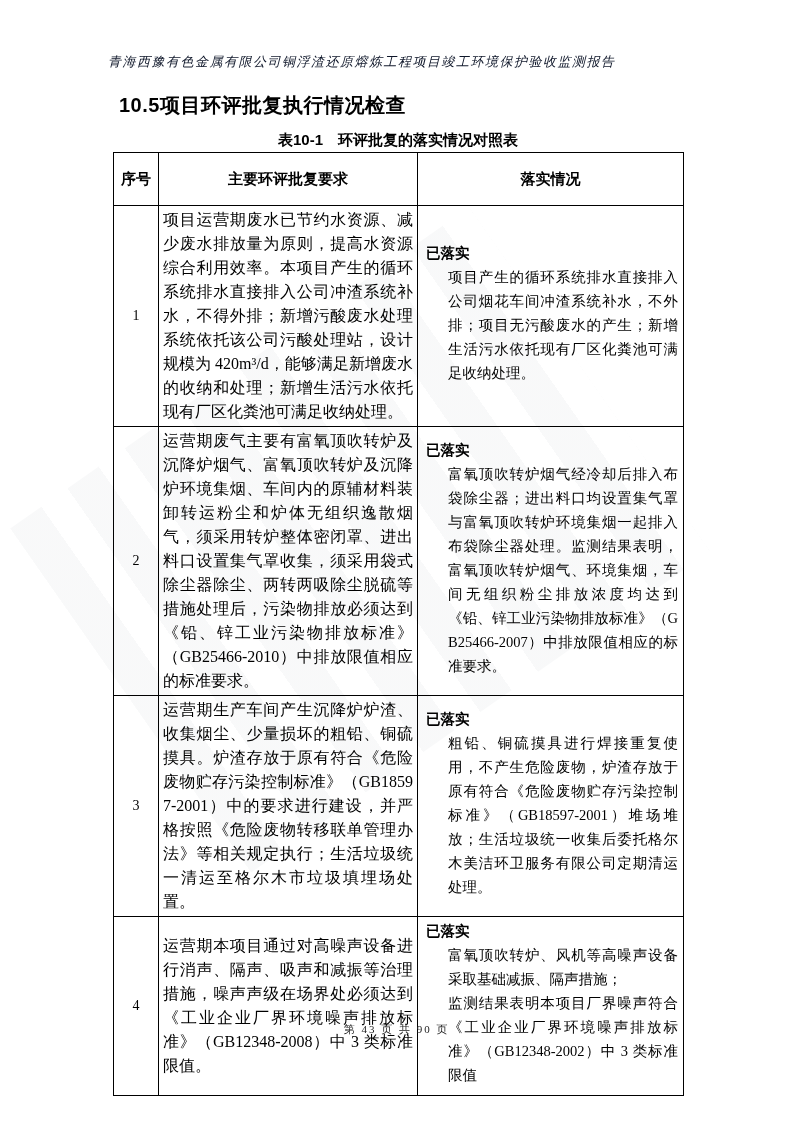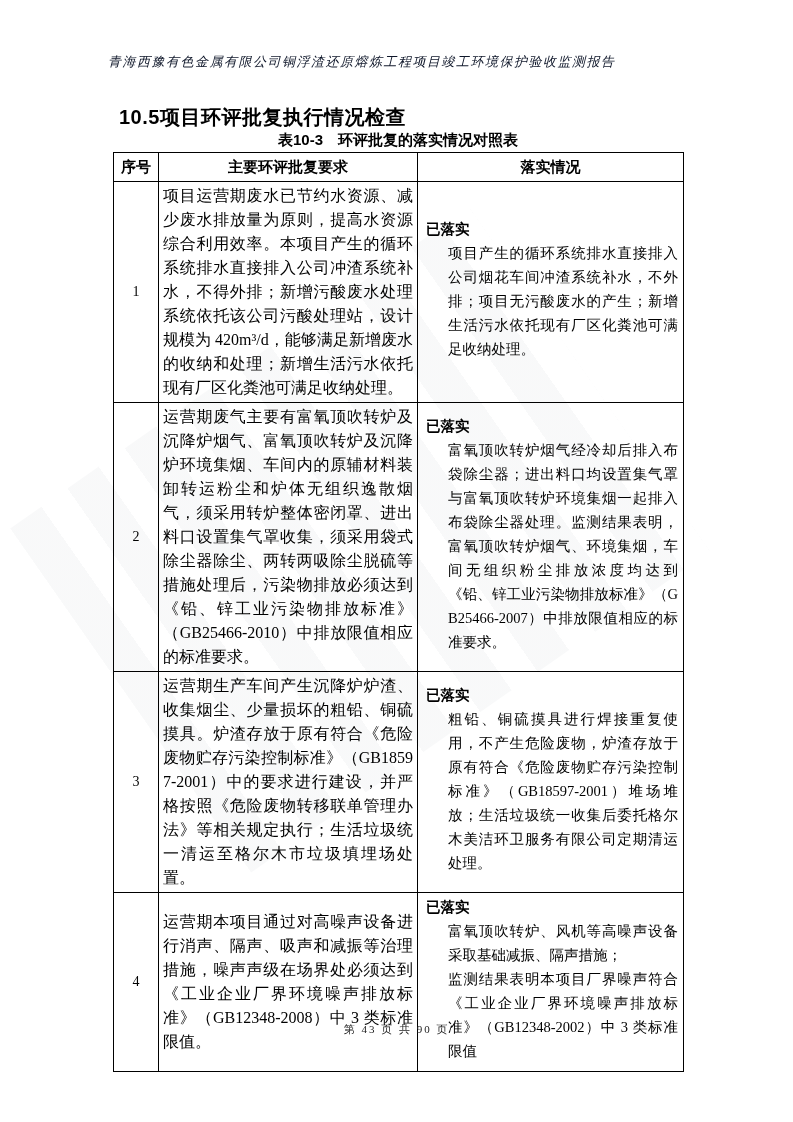--- a/index.html
+++ b/index.html
@@ -38,21 +38,21 @@
     font-size: 13px;
     line-height: 18px;
     color: #0f172a;
     font-style: italic;
     letter-spacing: 1.5px;
     white-space: nowrap;
   }
   .section-heading {
     position: absolute;
     left: 119px;
-    top: 104px;
+    top: 92px;
     font-family: "Liberation Sans", sans-serif;
     font-weight: bold;
     font-size: 20px;
     letter-spacing: 0.5px;
     white-space: nowrap;
   }
   .table-caption {
     position: absolute;
     left: 113px;
     top: 131px;
@@ -76,21 +76,21 @@
   .eia-table th, .eia-table td {
     border: 1.5px solid #000;
     vertical-align: middle;
   }
   .eia-table th {
     height: 28px;
     font-family: "Liberation Sans", sans-serif;
     font-weight: bold;
     font-size: 15px;
     text-align: center;
-    padding: 0 2px;
+    padding: 12px 2px;
   }
   td.cell-no {
     text-align: center;
     font-size: 14px;
   }
   td.cell-req {
     padding: 2px 4px;
     font-size: 16px;
     line-height: 24px;
     text-align: justify;
@@ -129,21 +129,21 @@
 </style>
 </head>
 <body>
 
 <div class="watermark"></div>
 
 <div class="doc-header">青海西豫有色金属有限公司铜浮渣还原熔炼工程项目竣工环境保护验收监测报告</div>
 
 <div class="section-heading">10.5项目环评批复执行情况检查</div>
 
-<div class="table-caption">表10-3　环评批复的落实情况对照表</div>
+<div class="table-caption">表10-1　环评批复的落实情况对照表</div>
 
 <table class="eia-table">
   <colgroup>
     <col class="c-no">
       <col class="c-req">
       <col class="c-status">
   </colgroup>
   <thead>
     <tr>
       <th>序号</th>

